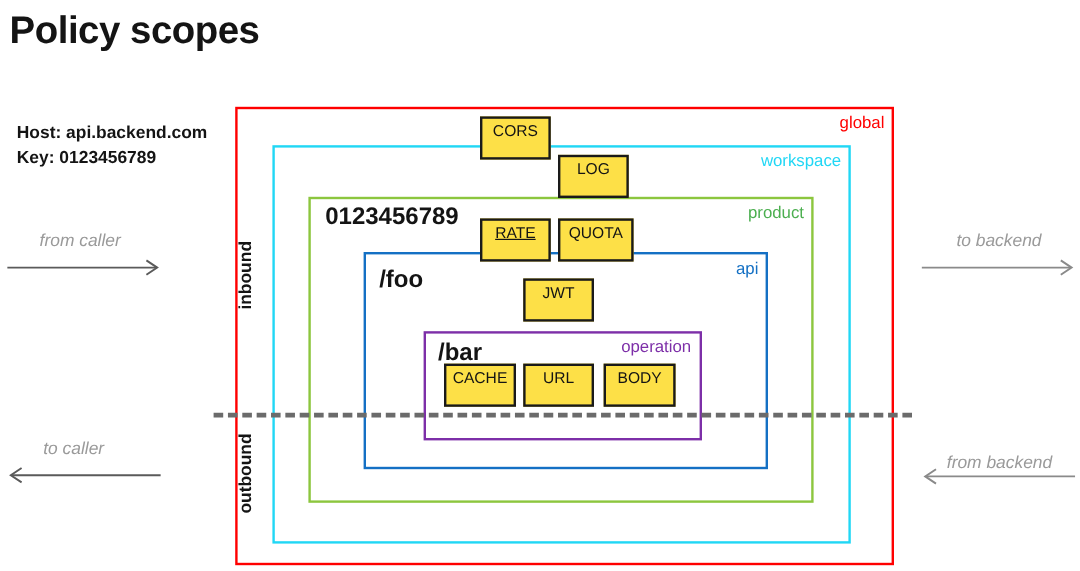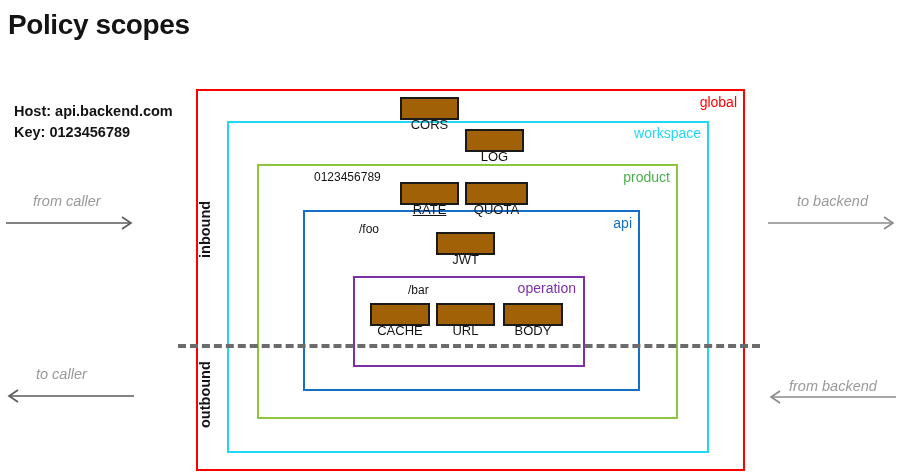--- a/index.html
+++ b/index.html
@@ -17,21 +17,21 @@
     height: 476px;
     background: #ffffff;
     overflow: hidden;
   }
 
   
   #page-title {
     position: absolute;
     left: 8px;
     top: 2px;
-    font-size: 28px;
+    font-size: 32px;
     font-weight: bold;
     color: #141414;
     letter-spacing: -0.4px;
     line-height: 46px;
     white-space: nowrap;
   }
 
   
   #request-block {
     position: absolute;
@@ -52,25 +52,24 @@
     background: transparent;
   }
   .scope-label {
     position: absolute;
     font-size: 14px;
     font-weight: normal;
     white-space: nowrap;
   }
   .scope-path {
     position: absolute;
-    font-size: 12px;
-    font-weight: normal;
-    color: #141414;
-    white-space: nowrap;
-    margin-left: 43px;
+    font-size: 20px;
+    font-weight: bold;
+    color: #141414;
+    white-space: nowrap;
   }
 
   #scope-global     { left: 196px; top: 89px;  width: 549px; height: 382px; border: 2.5px solid #ff0000; padding-left: 20px; }
   #scope-workspace  { left: 227px; top: 121px; width: 482px; height: 332px; border: 2.5px solid #21d7f5; }
   #scope-product    { left: 257px; top: 164px; width: 421px; height: 255px; border: 2.5px solid #8cc63e; }
   #scope-api        { left: 303px; top: 210px; width: 337px; height: 181px; border: 2.5px solid #1470c4; }
   #scope-operation  { left: 353px; top: 276px; width: 232px; height: 91px;  border: 2.5px solid #7d2fa8; }
 
   #label-global     { right: 6px; top: 3px;  color: #ff0000; }
   #label-workspace  { right: 6px; top: 2px;  color: #21d7f5; }
@@ -80,27 +79,27 @@
 
   #product-key { left: 12px; top: 4px; }
   #api-path    { left: 11px; top: 10px; }
   #op-path     { left: 10px; top: 5px; }
 
   
   .policy {
     position: absolute;
     box-sizing: border-box;
     border: 2px solid #1a1a1a;
-    background: #a16207;
+    background: #fde047;
     color: #141414;
     font-size: 13px;
     line-height: 19px;
     text-align: center;
-    height: 23px;
-    padding-top: 16px;
+    height: 36px;
+    padding-top: 0;
     white-space: nowrap;
   }
   #policy-cors  { left: 400px; top: 97px;  width: 59px; }
   #policy-log   { left: 465px; top: 97px;  width: 59px; margin-top: 32px; }
   #policy-rate  { left: 400px; top: 182px; width: 59px; text-decoration: underline; }
   #policy-quota { left: 465px; top: 182px; width: 63px; }
   #policy-jwt   { left: 436px; top: 232px; width: 59px; }
   #policy-cache { left: 370px; top: 303px; width: 60px; }
   #policy-url   { left: 436px; top: 303px; width: 59px; }
   #policy-body  { left: 503px; top: 303px; width: 60px; }

